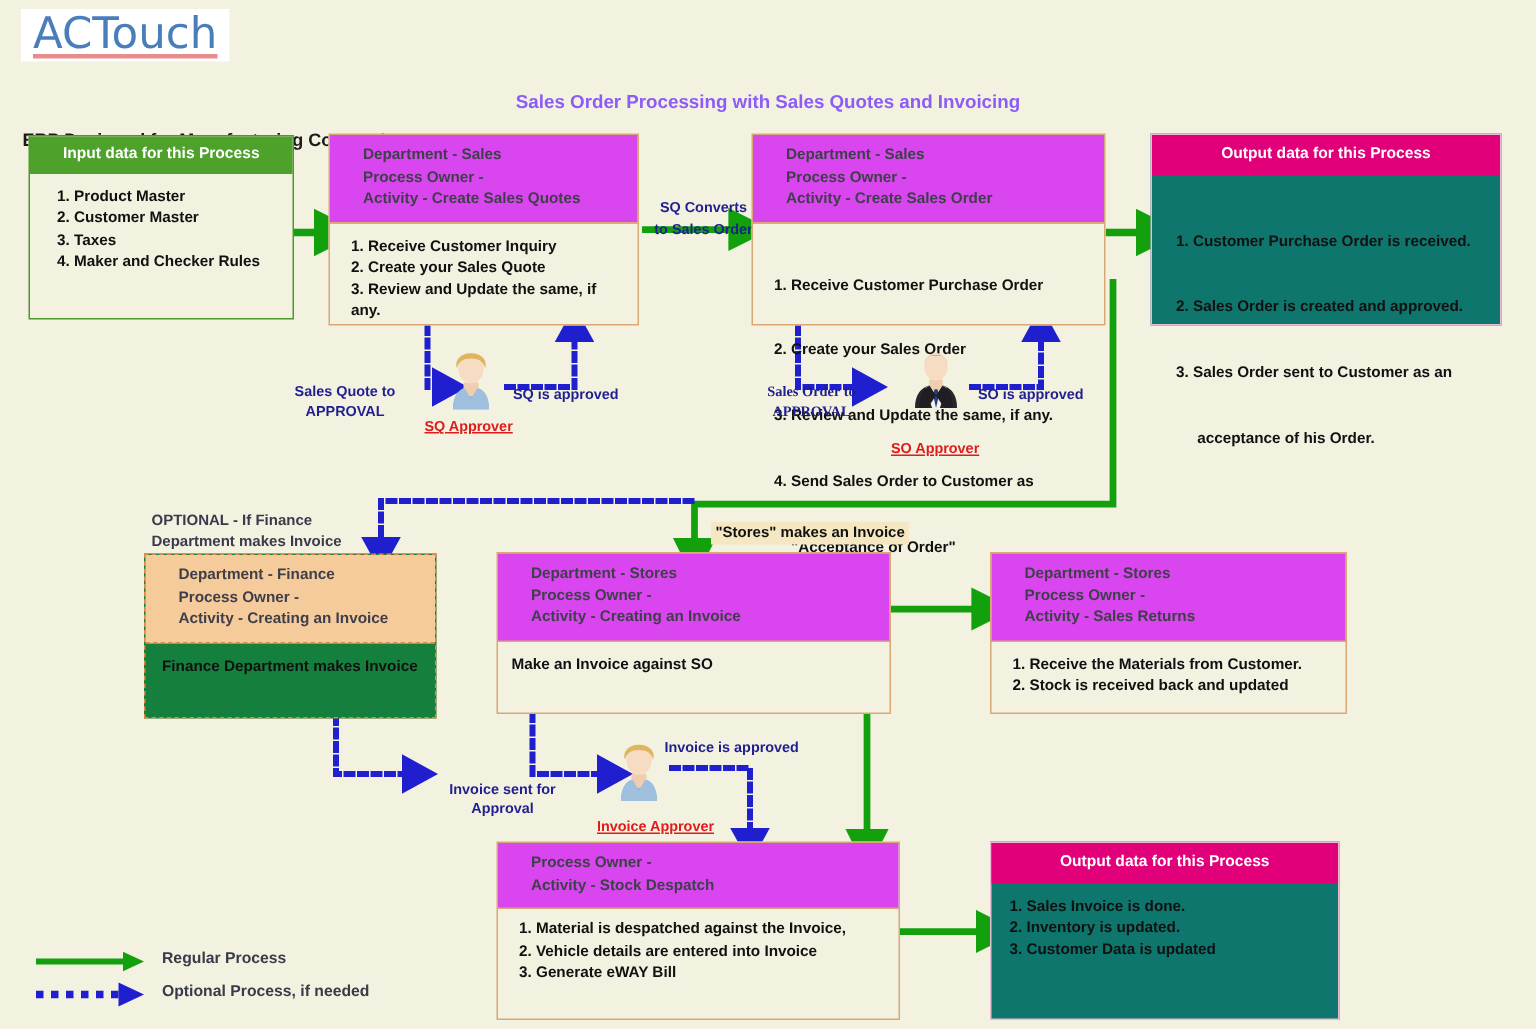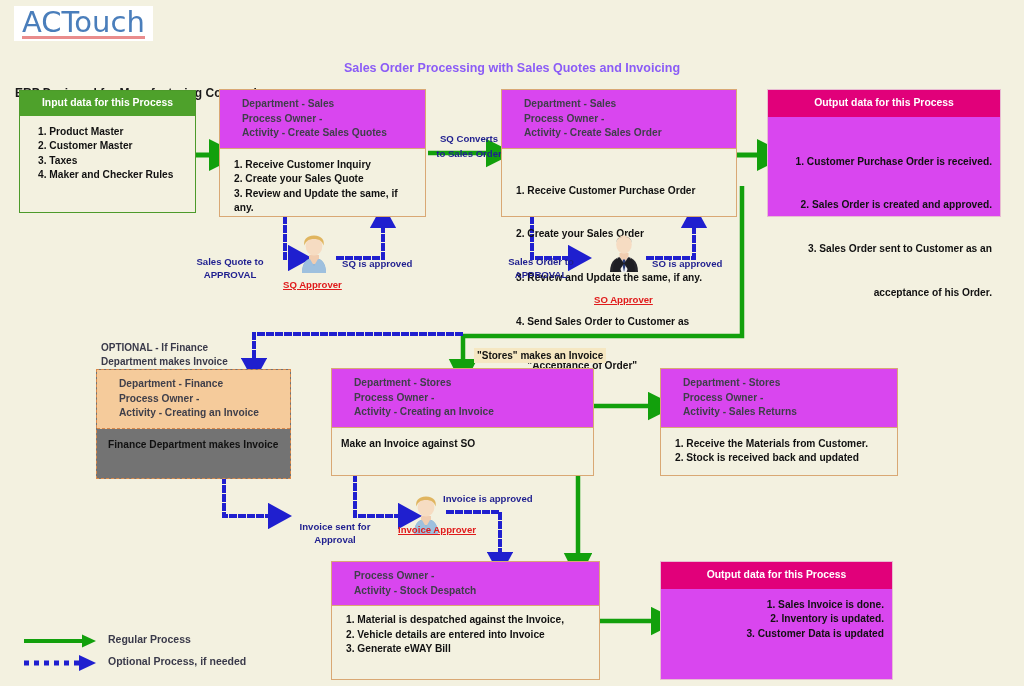--- a/index.html
+++ b/index.html
@@ -46,33 +46,33 @@
 
   
   .box-green { border:1.5px solid #4c9a2a; background:#f3f1e0; }
   .box-green .hdr {
     background:#4ea12b; color:#ffffff; text-align:center;
     padding:5px 6px; font-size:10.4px;
   }
   .box-green .bdy { padding-left:18px; }
 
   
-  .box-pink { border:1px solid #e8bcd2; background:#d946ef; }
+  .box-pink { border:1px solid #e8bcd2; background:#0f766e; }
   .box-pink .hdr {
     background:#e1007a; color:#ffffff; text-align:center;
     padding:6px; font-size:10.4px; font-weight:bold;
   }
-  .box-pink .bdy { padding-left:16px;text-align:right; }
+  .box-pink .bdy { padding-left:16px; }
 
   
   .box-orange { border:1px solid #d9a874; background:#f3f1e0; }
   .box-orange .hdr { background:#d946ef; border-bottom:1px solid #d9a874; }
 
   
-  .box-dashed { border:1px dashed #d9894a; background:#737373; }
+  .box-dashed { border:1px dashed #d9894a; background:#15803d; }
   .box-dashed .hdr { background:#f5cb9b; border-bottom:1px dashed #d9894a; }
 
   
   .lbl {
     position:absolute; font-size:9.6px; font-weight:bold;
     line-height:12.6px; color:#1f1f8f;
   }
   .lbl-green-note {
     position:absolute; font-size:10px; font-weight:bold; color:#111;
     background:#f5e7c2; padding:1px 3px; line-height:13px;
@@ -215,21 +215,21 @@
       <path d="M11 26 C13 33 19 33 21 26 L21 22 L11 22 Z" fill="#f1cdb0"></path>
       <ellipse cx="16" cy="13" rx="8.4" ry="9.6" fill="#f6dcc2"></ellipse>
       <path d="M7.4 12 C7.4 3 24.6 3 24.6 12 C24.6 7 21 5.5 16 5.5 C11 5.5 7.4 7 7.4 12 Z" fill="#d9a84f"></path>
       <path d="M6.6 12.5 C5 8 8 2.5 16 2.5 C24 2.5 27 8 25.4 12.5 C24.6 8 21 6 16 6 C11 6 7.4 8 6.6 12.5 Z" fill="#e0b55f"></path>
       <path d="M4 40 C4 31 8 27 12 26 L16 33 L20 26 C24 27 28 31 28 40 Z" fill="#9ec0de"></path>
     </svg>
   </div>
   <div class="approver-name" style="left:283px; top:279px;">SQ Approver</div>
   <div class="lbl" style="left:342px; top:258px;">SQ is approved</div>
 
-  <div class="lbl" style="left:496px; top:256px; width:90px; text-align:center;">
+  <div class="lbl" style="left:496px; top:256px; width:90px; text-align:center;font-family:Liberation Serif, serif;">
     <div>Sales Order to</div>
     <div>APPROVAL</div>
   </div>
 
   <div class="person" style="left:608px; top:232px;">
     <svg viewBox="0 0 32 40" width="32" height="40">
       <path d="M2 40 C2 28 9 24.5 16 24.5 C23 24.5 30 28 30 40 Z" fill="#26262b"></path>
       <path d="M11.5 25 C13 31 19 31 20.5 25 L20.5 21 L11.5 21 Z" fill="#f1cdb0"></path>
       <ellipse cx="16" cy="12.5" rx="7.8" ry="9.2" fill="#f6dcc2"></ellipse>
       <path d="M8.2 11 C8.2 2.5 23.8 2.5 23.8 11 C23.8 7 20.6 4.8 16 4.8 C11.4 4.8 8.2 7 8.2 11 Z" fill="#201f22"></path>
@@ -291,21 +291,21 @@
   <div class="person" style="left:410px; top:494px;">
     <svg viewBox="0 0 32 40" width="32" height="40">
       <path d="M4 40 C4 28 10 25 16 25 C22 25 28 28 28 40 Z" fill="#8ab4d8"></path>
       <path d="M11 26 C13 33 19 33 21 26 L21 22 L11 22 Z" fill="#f1cdb0"></path>
       <ellipse cx="16" cy="13" rx="8.4" ry="9.6" fill="#f6dcc2"></ellipse>
       <path d="M7.4 12 C7.4 3 24.6 3 24.6 12 C24.6 7 21 5.5 16 5.5 C11 5.5 7.4 7 7.4 12 Z" fill="#d9a84f"></path>
       <path d="M6.6 12.5 C5 8 8 2.5 16 2.5 C24 2.5 27 8 25.4 12.5 C24.6 8 21 6 16 6 C11 6 7.4 8 6.6 12.5 Z" fill="#e0b55f"></path>
       <path d="M4 40 C4 31 8 27 12 26 L16 33 L20 26 C24 27 28 31 28 40 Z" fill="#9ec0de"></path>
     </svg>
   </div>
-  <div class="approver-name" style="left:398px; top:524px;">Invoice Approver</div>
+  <div class="approver-name" style="left:398px; top:546px;">Invoice Approver</div>
   <div class="lbl" style="left:443px; top:493px;">Invoice is approved</div>
 
   <div class="box box-orange" style="left:331px; top:561px; width:269px; height:119px;">
     <div class="hdr">
       <div>Process Owner -</div>
       <div>Activity - Stock Despatch</div>
     </div>
     <div class="bdy" style="padding-left:14px; padding-top:7px;">
       <div>1. Material is despatched against the Invoice,</div>
       <div>2. Vehicle details are entered into Invoice</div>

